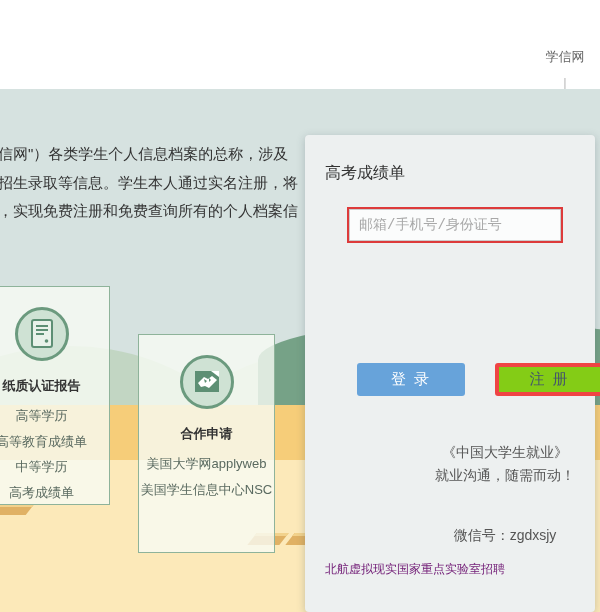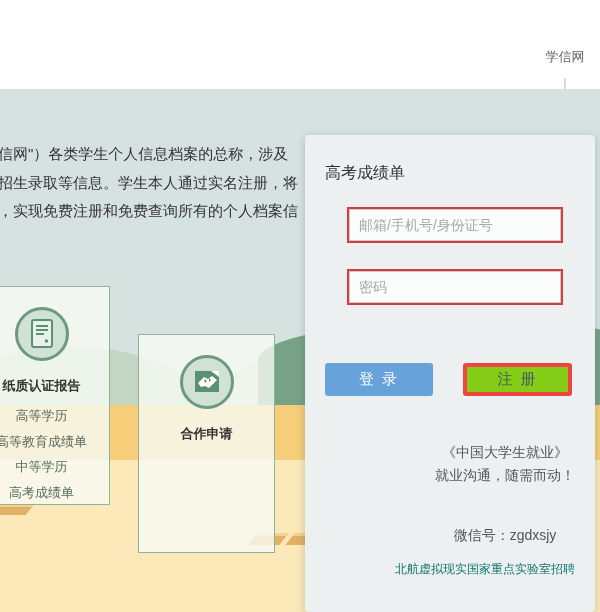--- a/index.html
+++ b/index.html
@@ -47,35 +47,35 @@
 
   
   .login-panel { position:absolute; left:305px; top:135px; width:290px; height:477px;
     background:#edf0f0; border-radius:4px; box-shadow:0 2px 8px rgba(60,80,90,0.28); }
   .login-title { position:absolute; left:20px; top:28px; font-size:16px; color:#333; }
   .field { position:absolute; left:42px; width:216px; height:36px;
     border:2px solid #dd3a3a; background:#fbfcfc; box-shadow:inset 0 0 0 1px #cccccc; }
   .field-account { top:72px; }
   .field-password { top:134px; }
   .field input { width:100%; height:100%; border:none; outline:none; background:transparent;
-    padding:16px 10px; font-size:14px; color:#333; font-family:Liberation Sans, sans-serif; }
+    padding:16px 10px; font-size:14px; color:#333; font-family:Liberation Mono, monospace; }
   .field input::placeholder { color:#a8a8a8; opacity:1; }
   .find-links { position:absolute; left:18px; top:194px; font-size:13px; color:#556; }
   .find-links a { color:#555; text-decoration:none; cursor:pointer; }
   .find-links .gap { display:inline-block; width:22px; }
   .btn { position:absolute; top:228px; height:33px; border:none; border-radius:3px;
-    font-size:15px; cursor:pointer; font-family:inherit; letter-spacing:2px; }
+    font-size:15px; cursor:pointer; font-family:inherit; letter-spacing:2px;margin-left:32px; }
   .btn-login { left:20px; width:108px; background:#67a3da; color:#ffffff; }
   .btn-register { left:158px; width:109px; background:#84cc16; color:#44566b; border:4px solid #ef4444; }
   .promo { position:absolute; left:100px; top:306px; width:200px; text-align:center;
     font-size:14px; line-height:23px; color:#555; }
   .wechat-line { position:absolute; left:100px; top:392px; width:200px; text-align:center;
     font-size:14px; color:#555; }
-  .news-line { position:absolute; left:20px; top:426px; width:250px; text-align:right;
-    font-size:12px; color:#0f766e; cursor:pointer; white-space:nowrap; }
+  .news-line { position:absolute; left:20px; top:426px; width:250px; text-align:left;
+    font-size:12px; color:#701a75; cursor:pointer; white-space:nowrap; }
 </style>
 </head>
 <body>
 
 <div class="topbar">
   <div class="topbar-links">
     <a>学信网</a>
     <span class="sep">|</span>
     <a>身份证号</a>
     <span class="sep">|</span>
@@ -121,32 +121,33 @@
 <div class="card card-2">
   <div class="card-icon-circle">
     <svg width="32" height="32" viewBox="0 0 32 32">
       <rect x="4" y="5" width="24" height="21" fill="#5d8f74"></rect>
       <path d="M20 5 h8 v6 l-4-3 z" fill="#ffffff"></path>
       <path d="M7 17 l6-6 4 2 4-3 5 4 -8 8 -4-2 -4 1 z" fill="#ffffff"></path>
       <path d="M13 13 l3 2 -2 2 z M18 12 l2 2 -2 2 z" fill="#5d8f74"></path>
     </svg>
   </div>
   <div class="card-title">合作申请</div>
+  <ul class="card-list">
+    <li>美国大学网applyweb</li>
+    <li>美国学生信息中心NSC</li>
+  </ul>
 </div>
 
 <div class="login-panel">
   <div class="login-title">高考成绩单</div>
 
   <div class="field field-account">
     <input type="text" placeholder="邮箱/手机号/身份证号" style="">
   </div>
 
-  <div class="field field-password">
-    <input type="password" placeholder="密码" style="">
-  </div>
 
 
   <button class="btn btn-login">登 录</button>
   <button class="btn btn-register">注 册</button>
 
   <div class="promo">
     <div>《中国大学生就业》</div>
     <div>就业沟通，随需而动！</div>
   </div>
 

